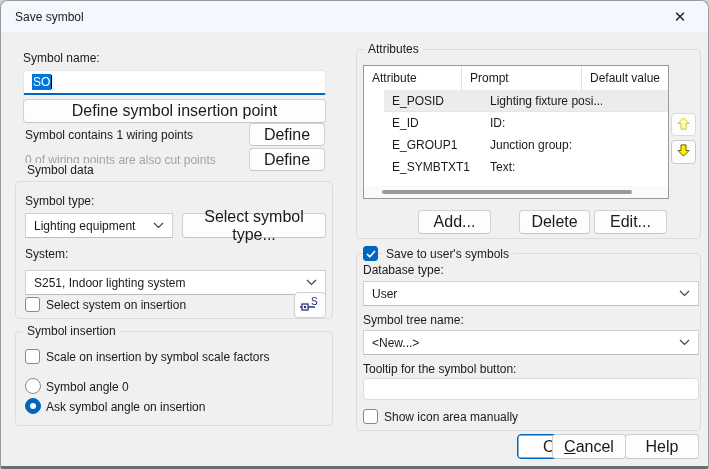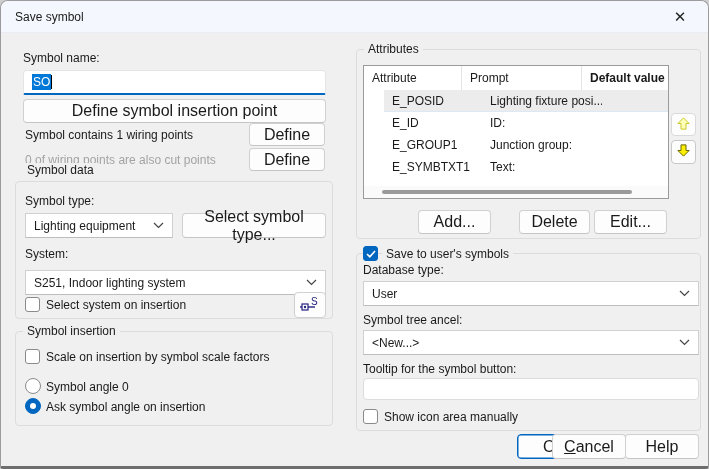--- a/index.html
+++ b/index.html
@@ -69,21 +69,21 @@
   .table {
     position:absolute; left:362px; top:64px; width:306px; height:134px;
     background:#fff; border:1px solid #9a9a9a; overflow:hidden;
   }
   .thead { display:flex; height:24px; align-items:center; background:#fff; }
   .th { padding-left:8px; height:100%; display:flex; align-items:center; border-right:1px solid #e3e3e3; }
   .th:last-child { border-right:none; }
   .trow { display:flex; height:22px; align-items:center;margin-left:20px; }
   .trow.selected { background:#ececec; border-bottom:1px solid #dce9f5; }
   .td { padding-left:8px; overflow:hidden; white-space:nowrap; }
-  .col-attr { width:98px; } .col-prompt { width:120px; } .col-def { flex:1;font-weight:bold; }
+  .col-attr { width:98px; } .col-prompt { width:120px; } .col-def { flex:1; }
   .hscroll { position:absolute; left:0; right:0; bottom:0; height:12px; background:#fafafa; }
   .hthumb { position:absolute; left:18px; top:4px; width:250px; height:4px; background:#9a9a9a; border-radius:2px; }
   .arrow-btn {
     position:absolute; width:25px; background:#fdfdfd; border:1px solid #dadada; border-radius:4px;
     display:flex; align-items:center; justify-content:center; cursor:pointer;
   }
   .icon-btn {
     position:absolute; left:293px; top:291px; width:32px; height:26px;
     background:#fdfdfd; border:1px solid #d0d0d0; border-radius:4px;
     display:flex; align-items:center; justify-content:center; cursor:pointer;
@@ -227,21 +227,21 @@
   <div class="lbl" style="left:362px; top:262px;">Database type:</div>
   <div class="combo" style="left:362px; top:280px; width:336px; height:25px;">
     <span>User</span>
     <span class="chev">
       <svg width="11" height="7" viewBox="0 0 11 7">
           <polyline points="1,1 5.5,5.5 10,1" fill="none" stroke="#444" stroke-width="1.2"></polyline>
         </svg>
     </span>
   </div>
 
-  <div class="lbl" style="left:362px; top:312px;">Symbol tree ancel:</div>
+  <div class="lbl" style="left:362px; top:312px;">Symbol tree name:</div>
   <div class="combo" style="left:362px; top:329px; width:336px; height:25px;">
     <span>&lt;New...&gt;</span>
     <span class="chev">
       <svg width="11" height="7" viewBox="0 0 11 7">
           <polyline points="1,1 5.5,5.5 10,1" fill="none" stroke="#444" stroke-width="1.2"></polyline>
         </svg>
     </span>
   </div>
 
   <div class="lbl" style="left:362px; top:361px;">Tooltip for the symbol button:</div>

